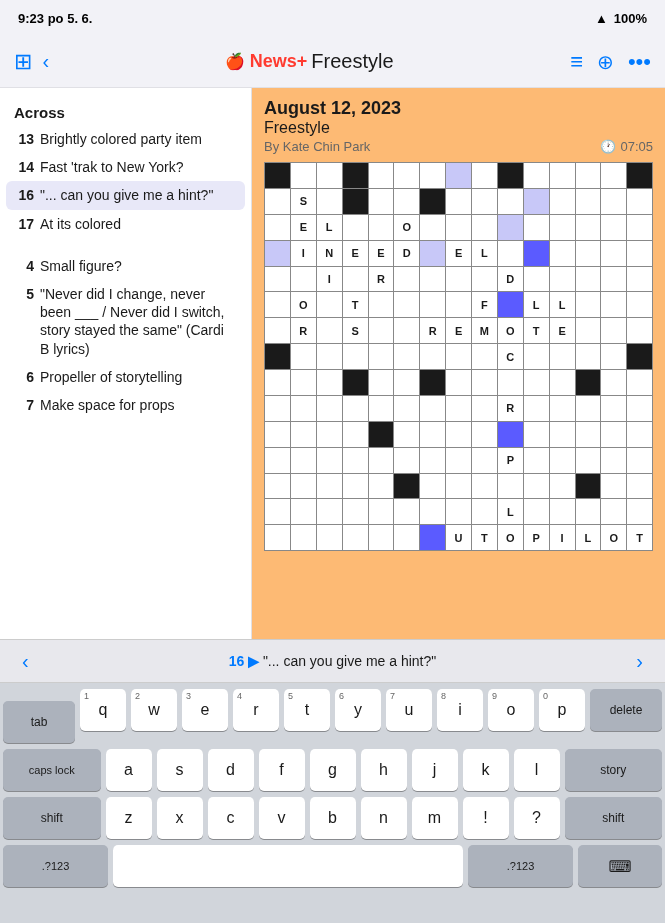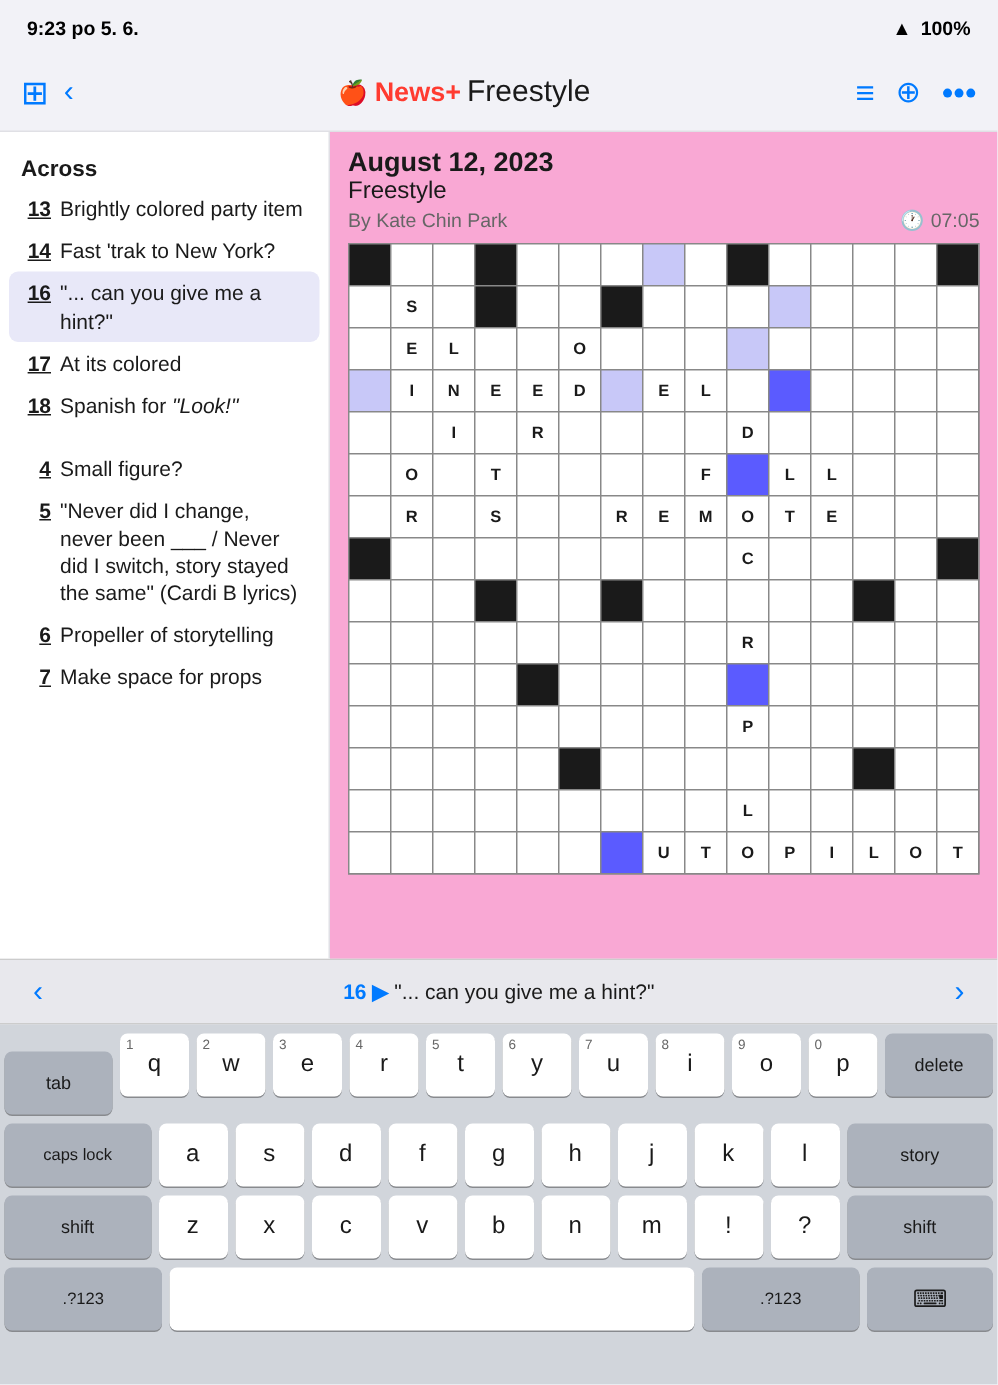--- a/index.html
+++ b/index.html
@@ -46,21 +46,21 @@
 
     
     .main-area {
       display: flex;
       height: calc(923px - 36px - 52px - 44px - 240px);
       background: #f2f2f7;
     }
 
     
     .clues-sidebar {
-      width: 220px;
+      width: 252px;
       background: #fff;
       border-right: 1px solid #e0e0e5;
       overflow-y: auto;
       padding: 10px 0;
     }
     .clues-section-title {
       font-size: 15px;
       font-weight: 700;
       color: #1a1a1a;
       padding: 6px 14px 4px 14px;
@@ -77,33 +77,32 @@
       background: #e8e8f8;
       border-radius: 6px;
       margin: 0 6px;
       padding: 5px 8px;
     }
     .clue-number {
       font-weight: 600;
       color: #1a1a1a;
       min-width: 20px;
       text-align: right;
-      text-decoration: underline;
     }
     .clue-text {
       color: #1a1a1a;
       flex: 1;
     }
     .clue-text em { font-style: italic; }
     .clues-divider { height: 14px; }
 
     
     .grid-area {
       flex: 1;
-      background: #f9a8d4;
+      background: #fdba74;
       padding: 10px 12px;
       overflow: hidden;
     }
     .puzzle-header {
       margin-bottom: 6px;
     }
     .puzzle-date { font-size: 18px; font-weight: 700; color: #1a1a1a; }
     .puzzle-type { font-size: 16px; font-weight: 400; color: #1a1a1a; }
     .puzzle-author { font-size: 13px; color: #666; margin-top: 2px; display: flex; justify-content: space-between; align-items: center; }
     .puzzle-timer { font-size: 13px; color: #666; display: flex; align-items: center; gap: 4px; }
@@ -248,24 +247,20 @@
       <span class="clue-number">14</span>
       <span class="clue-text">Fast 'trak to New York?</span>
     </div>
     <div class="clue-item active">
       <span class="clue-number">16</span>
       <span class="clue-text">"... can you give me a hint?"</span>
     </div>
     <div class="clue-item">
       <span class="clue-number">17</span>
       <span class="clue-text">At its colored</span>
-    </div>
-    <div class="clue-item">
-      <span class="clue-number">18</span>
-      <span class="clue-text">Spanish for <em>"Look!"</em></span>
     </div>
 
     <div class="clues-divider"></div>
 
     <div class="clue-item">
       <span class="clue-number">4</span>
       <span class="clue-text">Small figure?</span>
     </div>
     <div class="clue-item">
       <span class="clue-number">5</span>

